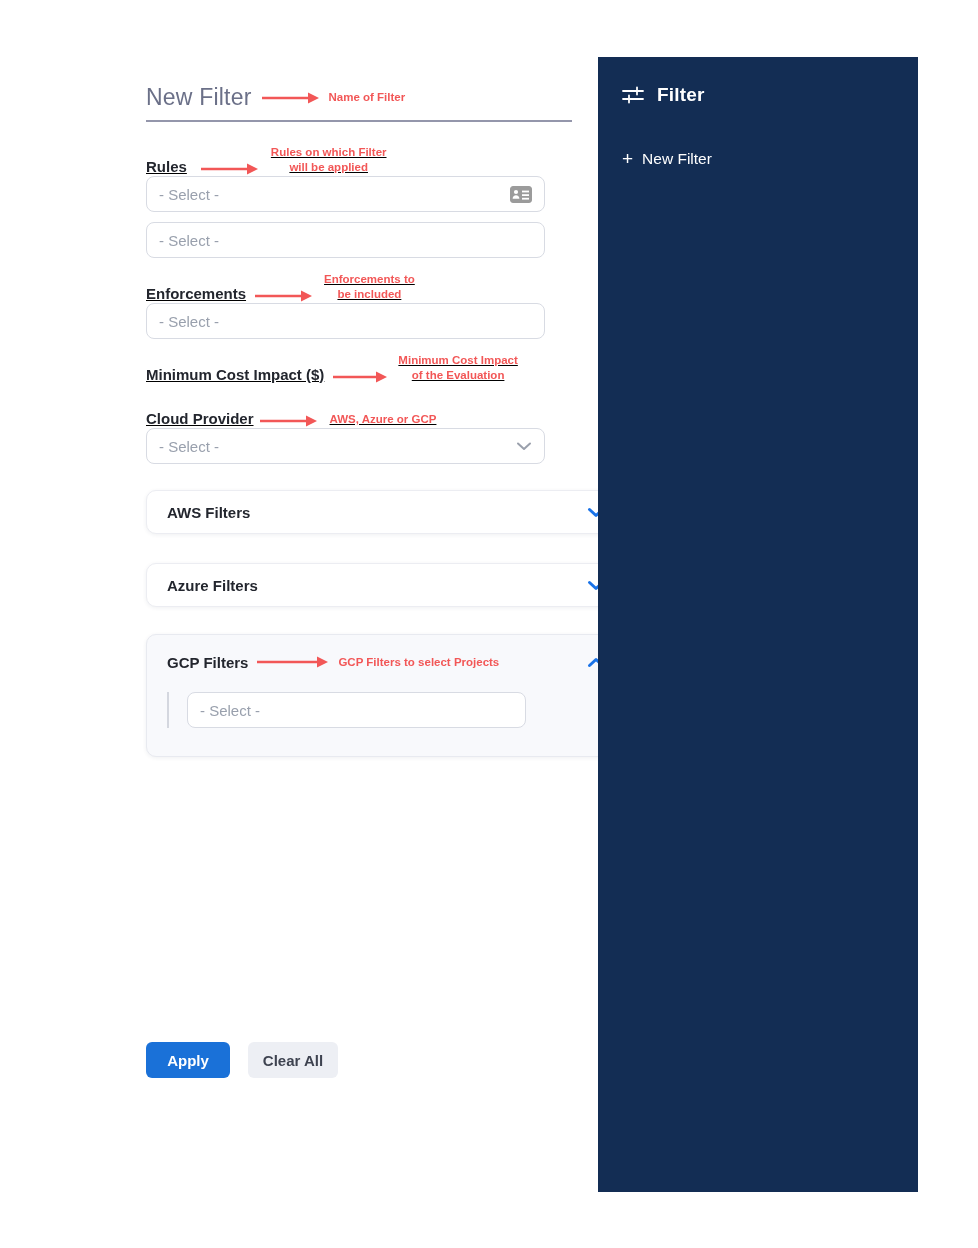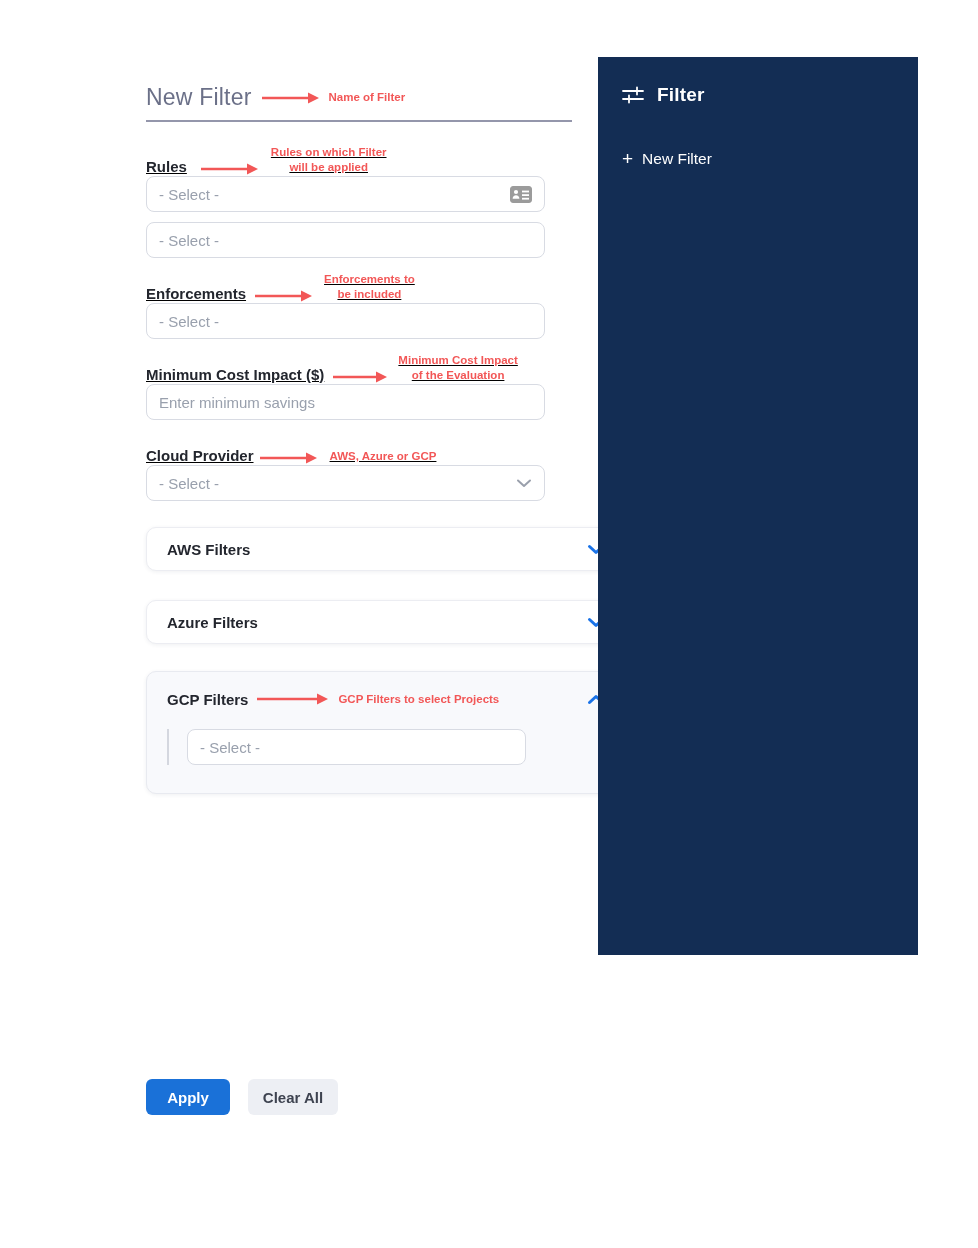--- a/index.html
+++ b/index.html
@@ -65,21 +65,21 @@
     font-family: "Liberation Sans", sans-serif;
     font-size: 15px; font-weight: 700; cursor: pointer;
     display: flex; align-items: center; justify-content: center;
   }
   .btn-apply { background: #1a71d8; color: #ffffff; width: 84px; }
   .btn-clear { background: #edeff4; color: #3e4350; width: 90px; }
 
   
   .sidebar {
     position: absolute; left: 598px; top: 57px;
-    width: 320px; height: 898px;
+    width: 320px; height: 1135px;
     background: #132d54; color: #ffffff;
     padding: 27px 24px 0 24px;
   }
   .sidebar-header { display: flex; align-items: center; gap: 13px; }
   .sidebar-title { font-size: 19px; font-weight: 700; letter-spacing: .2px; }
   .sidebar-item { margin-top: 43px; display: flex; align-items: center; gap: 9px; cursor: pointer; }
   .sidebar-item .plus { font-size: 19px; font-weight: 400; line-height: 1; }
   .sidebar-item-label { font-size: 15.5px; font-weight: 400; }
 </style>
 </head>
@@ -154,21 +154,20 @@
       <span class="field-label">Minimum Cost Impact ($)</span>
       <svg class="arrow-svg" width="55" height="12" viewBox="0 0 55 12" style="margin-left:9px">
         <line x1="0" y1="6" x2="45" y2="6" stroke="#f25757" stroke-width="2.6"></line>
         <path d="M43,0.5 L54,6 L43,11.5 Z" fill="#f25757"></path>
       </svg>
       <span class="annot" style="margin-left:10px">
         <span>Minimum Cost Impact</span>
         <span>of the Evaluation</span>
       </span>
     </div>
-    <input class="control" type="text" placeholder="Enter minimum savings" style="">
   </div>
 
   <div class="field">
     <div class="label-row">
       <span class="field-label">Cloud Provider</span>
       <svg class="arrow-svg" width="58" height="12" viewBox="0 0 58 12" style="margin-left:6px">
         <line x1="0" y1="6" x2="48" y2="6" stroke="#f25757" stroke-width="2.6"></line>
         <path d="M46,0.5 L57,6 L46,11.5 Z" fill="#f25757"></path>
       </svg>
       <span class="annot" style="margin-left:12px">

